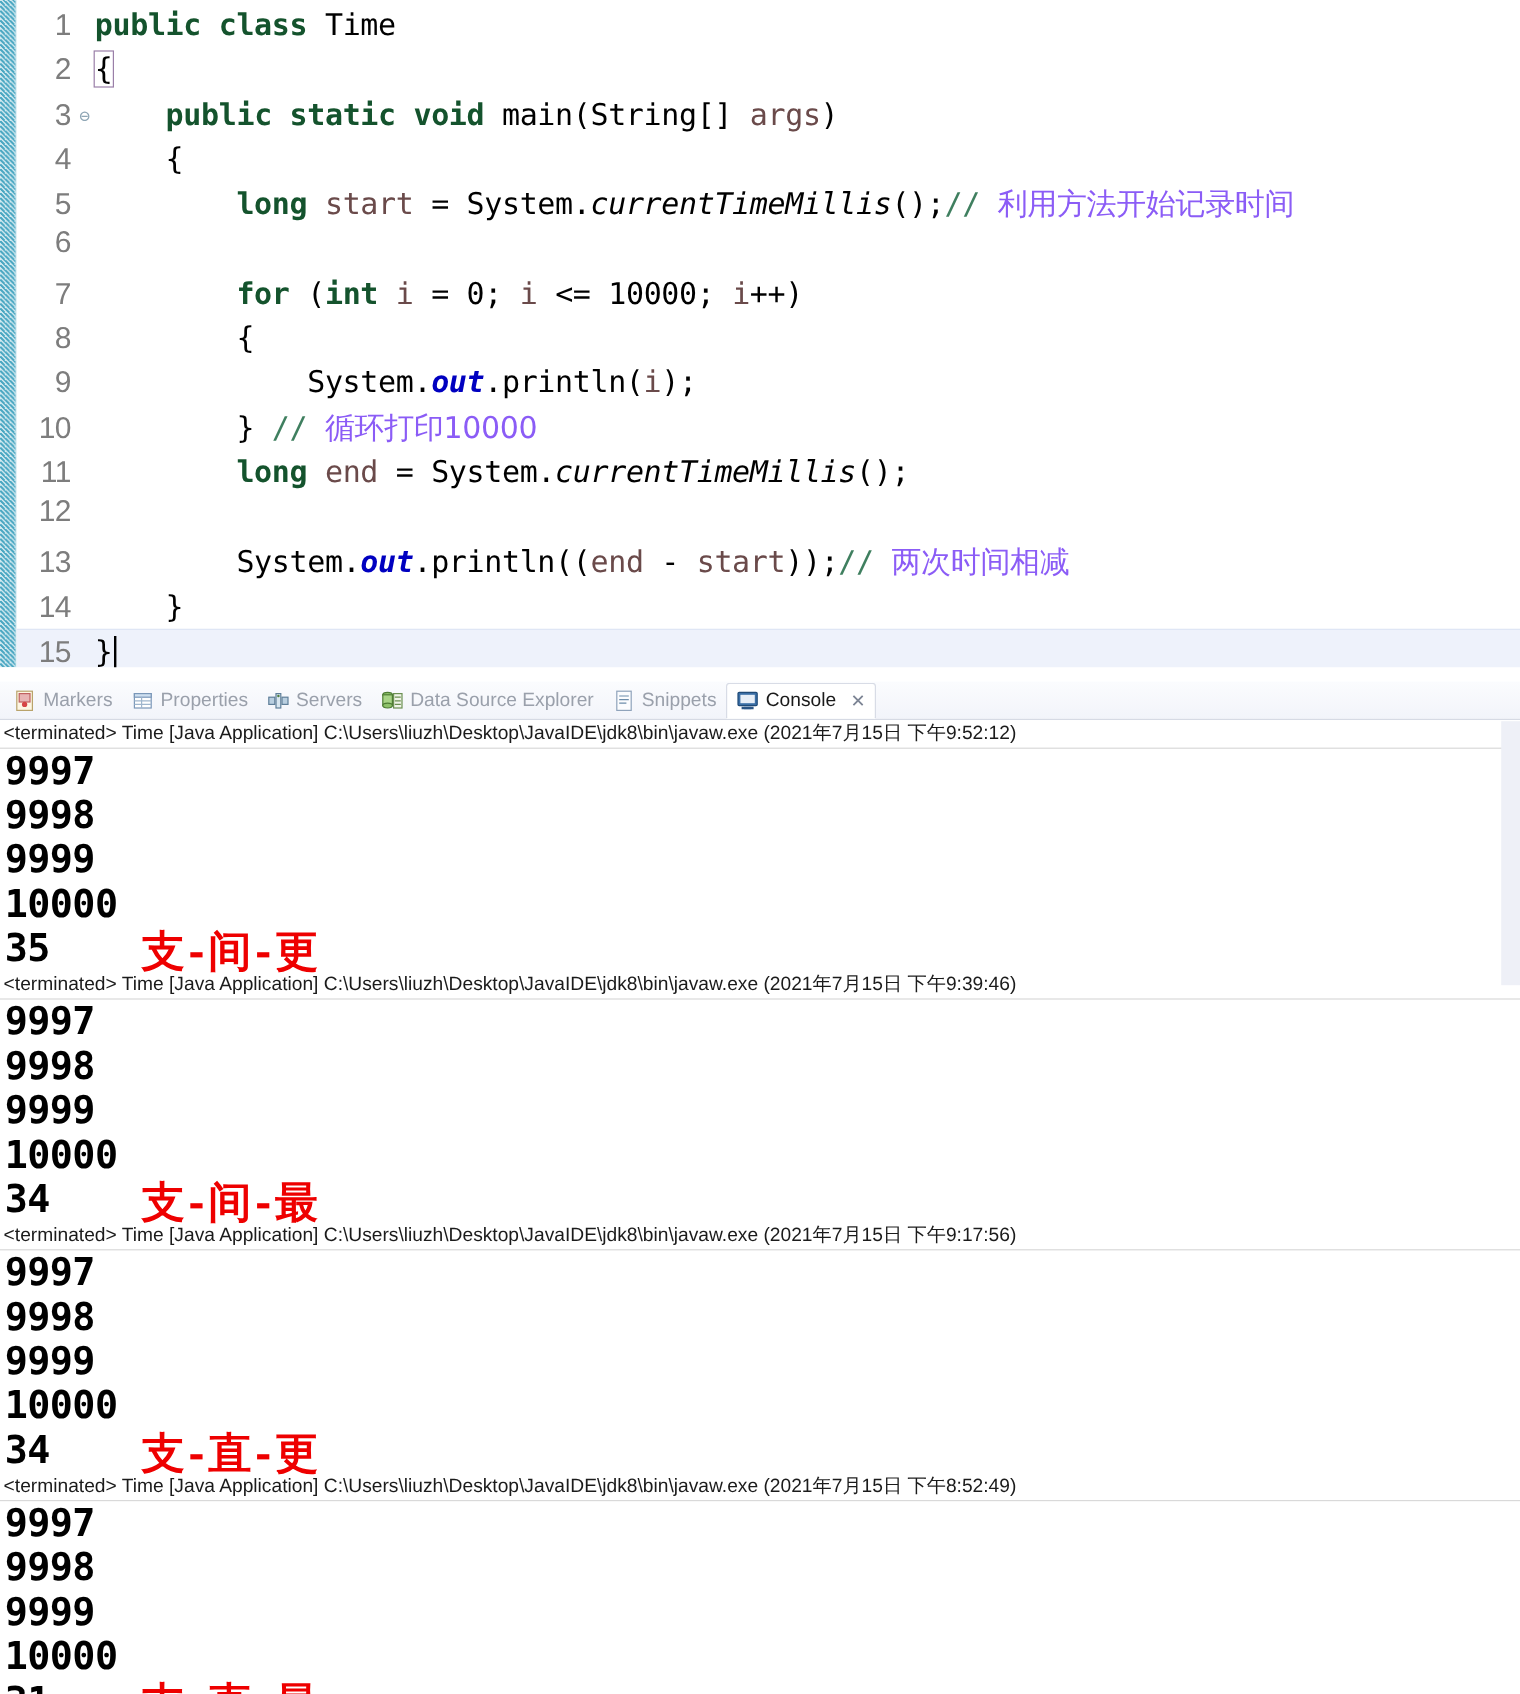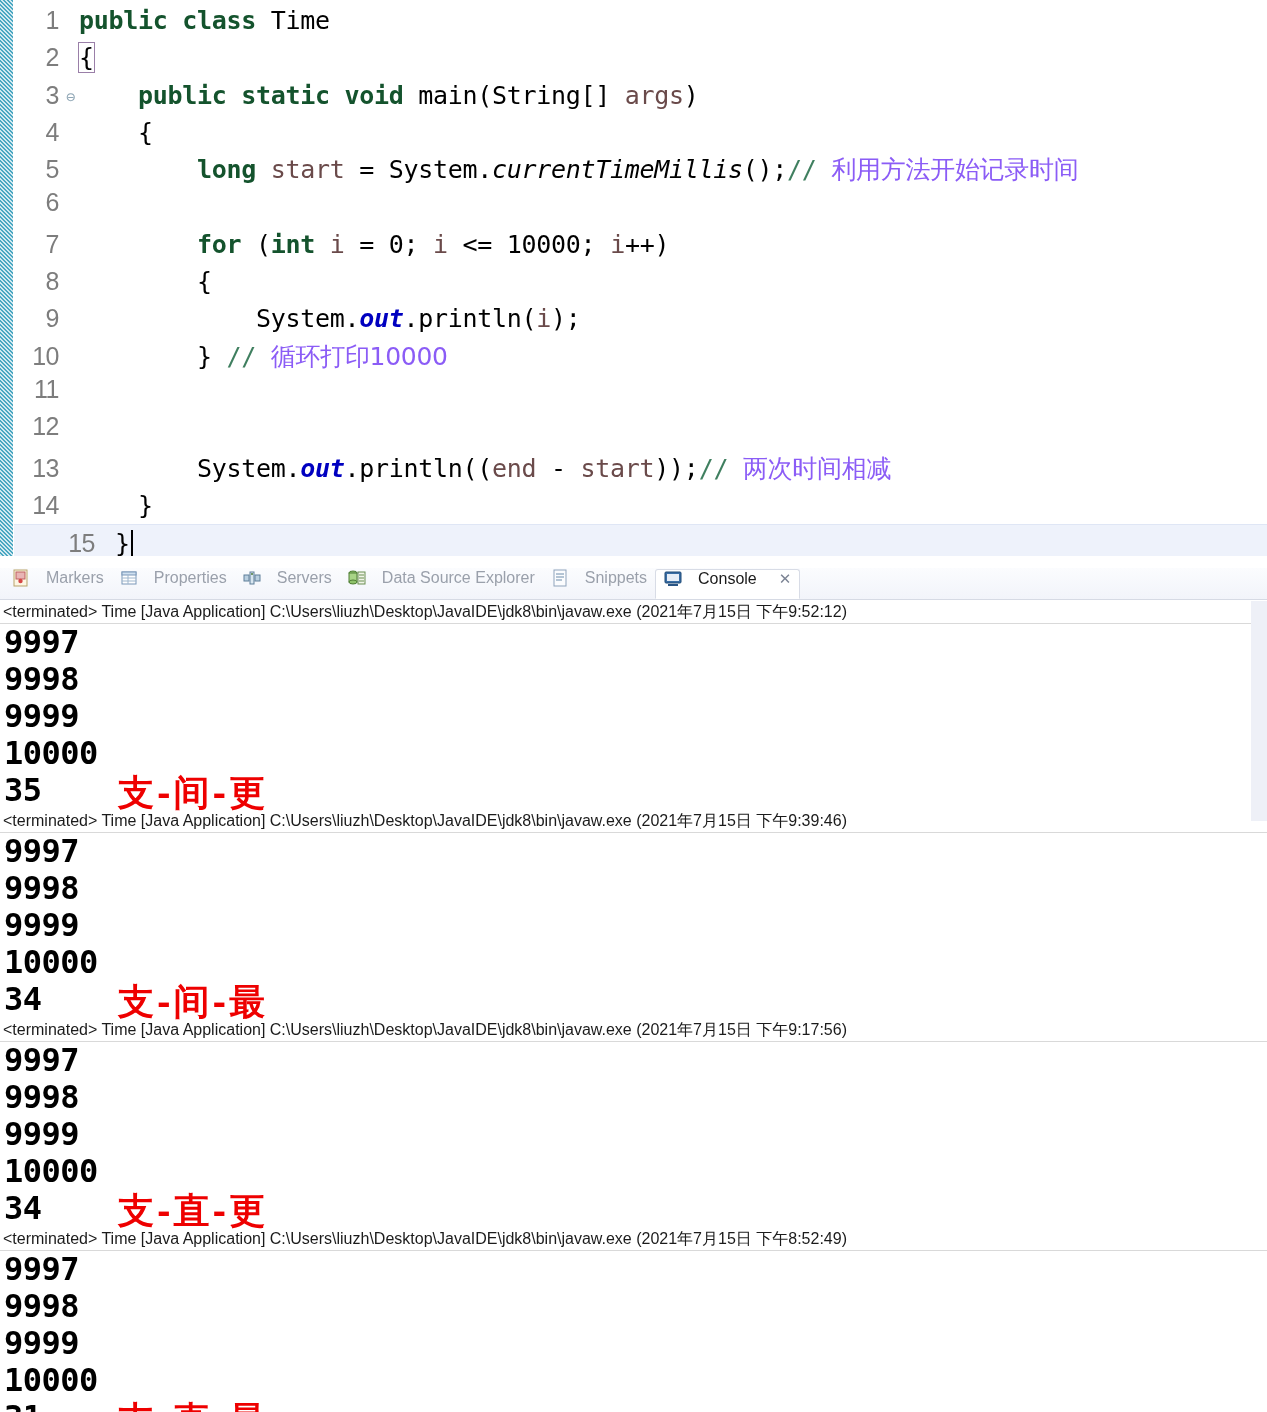--- a/index.html
+++ b/index.html
@@ -39,21 +39,20 @@
     display: flex;
     align-items: baseline;
     height: 37.3px;
     white-space: pre;
     font-family: "DejaVu Sans Mono", "Liberation Mono", monospace;
   }
   .code-line.current {
     background: #eef2fb;
     border-top: 1px solid #dfe6f5;
     border-bottom: 1px solid #dfe6f5;
-    padding-left: 36px;
   }
   .lineno {
     width: 48px;
     min-width: 48px;
     text-align: right;
     padding-right: 3px;
     color: #7d7d7d;
     font-size: 25px;
     font-family: "Liberation Sans", sans-serif;
     letter-spacing: -0.5px;
@@ -110,22 +109,22 @@
     position: relative;
     display: flex;
     align-items: center;
     height: 32px;
     background: linear-gradient(to bottom, #fbfcfe 0%, #f2f4fa 100%);
     border-bottom: 1px solid #d6dae4;
     padding-left: 4px;
   }
   .tab {
     display: flex;
-    align-items: flex-start;
-    gap: 16px;
+    align-items: center;
+    gap: 6px;
     height: 30px;
     padding: 0 8px;
     font-size: 16px;
     color: #9aa0ab;
     white-space: nowrap;
   }
   .tab.active {
     color: #1a1a1a;
     background: #ffffff;
     border: 1px solid #d8dce6;
@@ -186,21 +185,21 @@
       <div class="code-line"><span class="lineno">1</span><span class="fold"></span><span class="code-text"><span class="kw">public </span><span class="kw">class </span><span class="plain">Time</span></span></div>
       <div class="code-line"><span class="lineno">2</span><span class="fold"></span><span class="code-text"><span class="brmatch">{</span></span></div>
       <div class="code-line"><span class="lineno">3</span><span class="fold">⊖</span><span class="code-text"><span class="plain">    </span><span class="kw">public static void </span><span class="plain">main(String[] </span><span class="lvar">args</span><span class="plain">)</span></span></div>
       <div class="code-line"><span class="lineno">4</span><span class="fold"></span><span class="code-text"><span class="plain">    {</span></span></div>
       <div class="code-line"><span class="lineno">5</span><span class="fold"></span><span class="code-text"><span class="plain">        </span><span class="kw">long </span><span class="lvar">start</span><span class="plain"> = System.</span><span class="mth">currentTimeMillis</span><span class="plain">();</span><span class="cmt">// </span><span class="cmt-cjk">利用方法开始记录时间</span></span></div>
       <div class="code-line"><span class="lineno">6</span><span class="fold"></span><span class="code-text"></span></div>
       <div class="code-line"><span class="lineno">7</span><span class="fold"></span><span class="code-text"><span class="plain">        </span><span class="kw">for </span><span class="plain">(</span><span class="kw">int </span><span class="lvar">i</span><span class="plain"> = 0; </span><span class="lvar">i</span><span class="plain"> &lt;= 10000; </span><span class="lvar">i</span><span class="plain">++)</span></span></div>
       <div class="code-line"><span class="lineno">8</span><span class="fold"></span><span class="code-text"><span class="plain">        {</span></span></div>
       <div class="code-line"><span class="lineno">9</span><span class="fold"></span><span class="code-text"><span class="plain">            System.</span><span class="fld">out</span><span class="plain">.println(</span><span class="lvar">i</span><span class="plain">);</span></span></div>
       <div class="code-line"><span class="lineno">10</span><span class="fold"></span><span class="code-text"><span class="plain">        } </span><span class="cmt">// </span><span class="cmt-cjk">循环打印10000</span></span></div>
-      <div class="code-line"><span class="lineno">11</span><span class="fold"></span></div>
+      <div class="code-line"><span class="lineno">11</span><span class="fold"></span><span class="code-text"><span class="plain">        </span><span class="kw">long </span><span class="lvar">end</span><span class="plain"> = System.</span><span class="mth">currentTimeMillis</span><span class="plain">();</span></span></div>
       <div class="code-line"><span class="lineno">12</span><span class="fold"></span><span class="code-text"></span></div>
       <div class="code-line"><span class="lineno">13</span><span class="fold"></span><span class="code-text"><span class="plain">        System.</span><span class="fld">out</span><span class="plain">.println((</span><span class="lvar">end</span><span class="plain"> - </span><span class="lvar">start</span><span class="plain">));</span><span class="cmt">// </span><span class="cmt-cjk">两次时间相减</span></span></div>
       <div class="code-line"><span class="lineno">14</span><span class="fold"></span><span class="code-text"><span class="plain">    }</span></span></div>
       <div class="code-line current"><span class="lineno">15</span><span class="fold"></span><span class="code-text"><span class="plain">}</span><span class="caret"></span></span></div>
     </div>
 </div>
 
 <div id="splitter"></div>
 
 <div id="console-panel">

